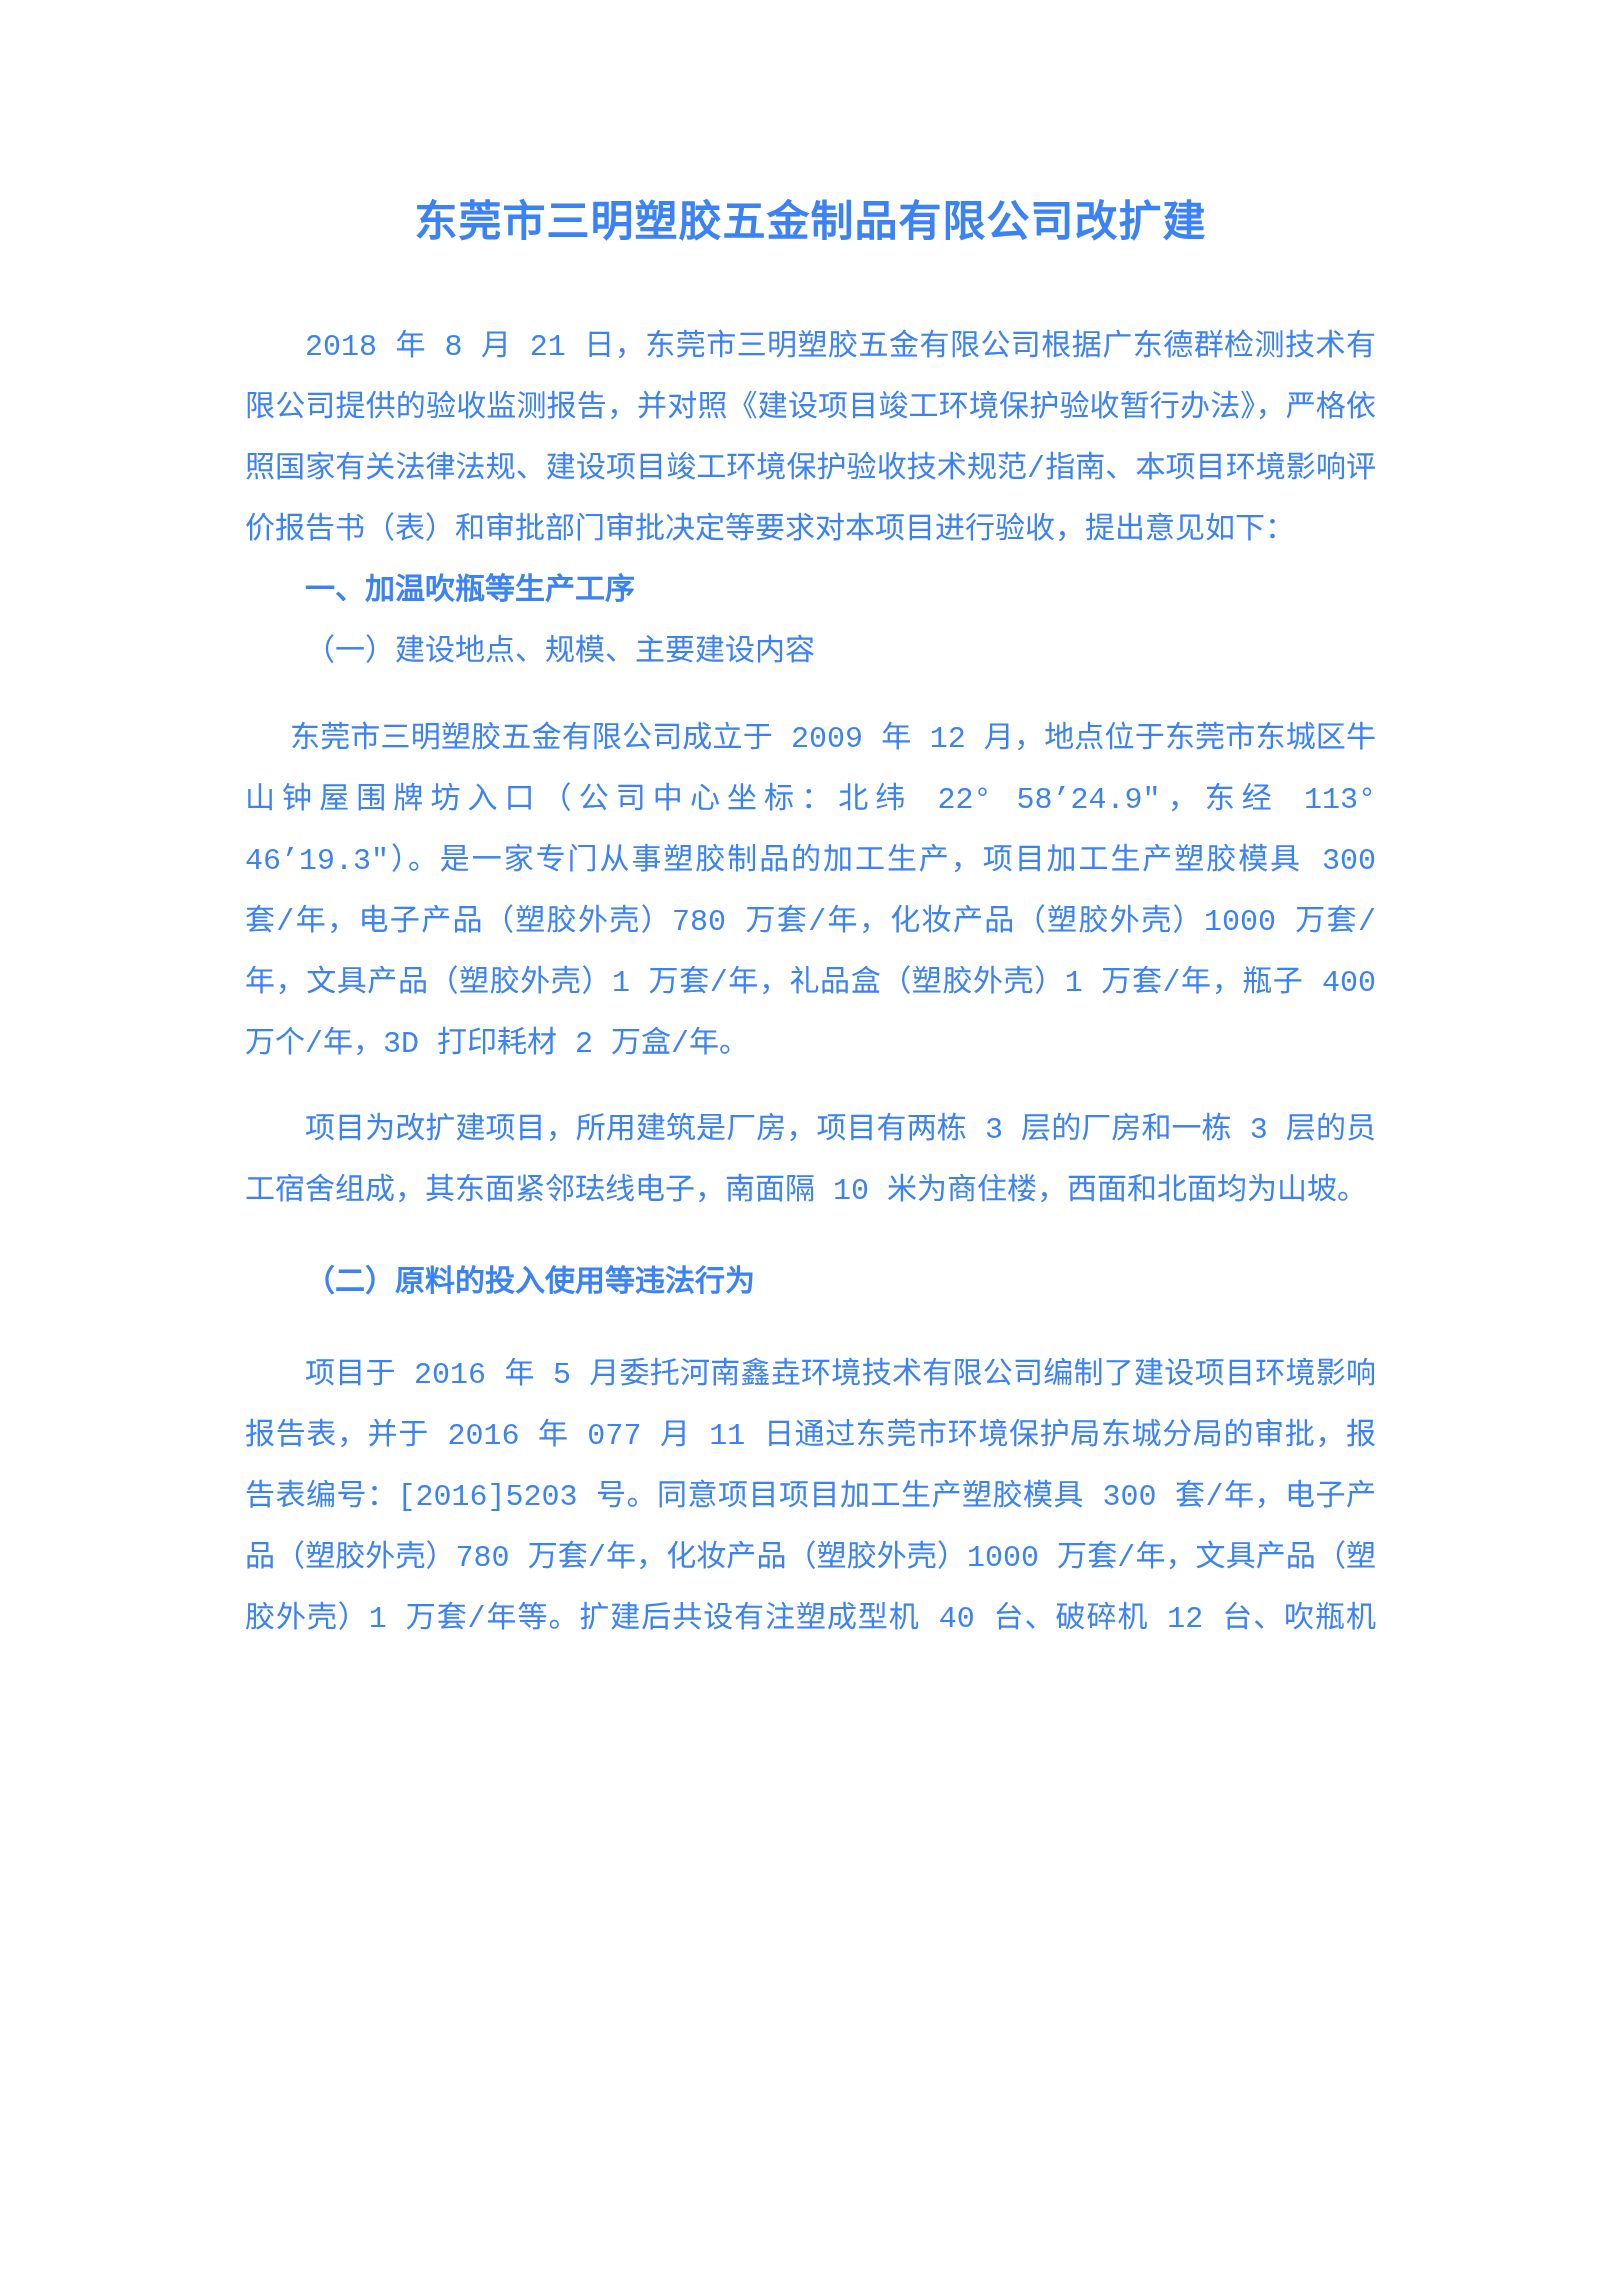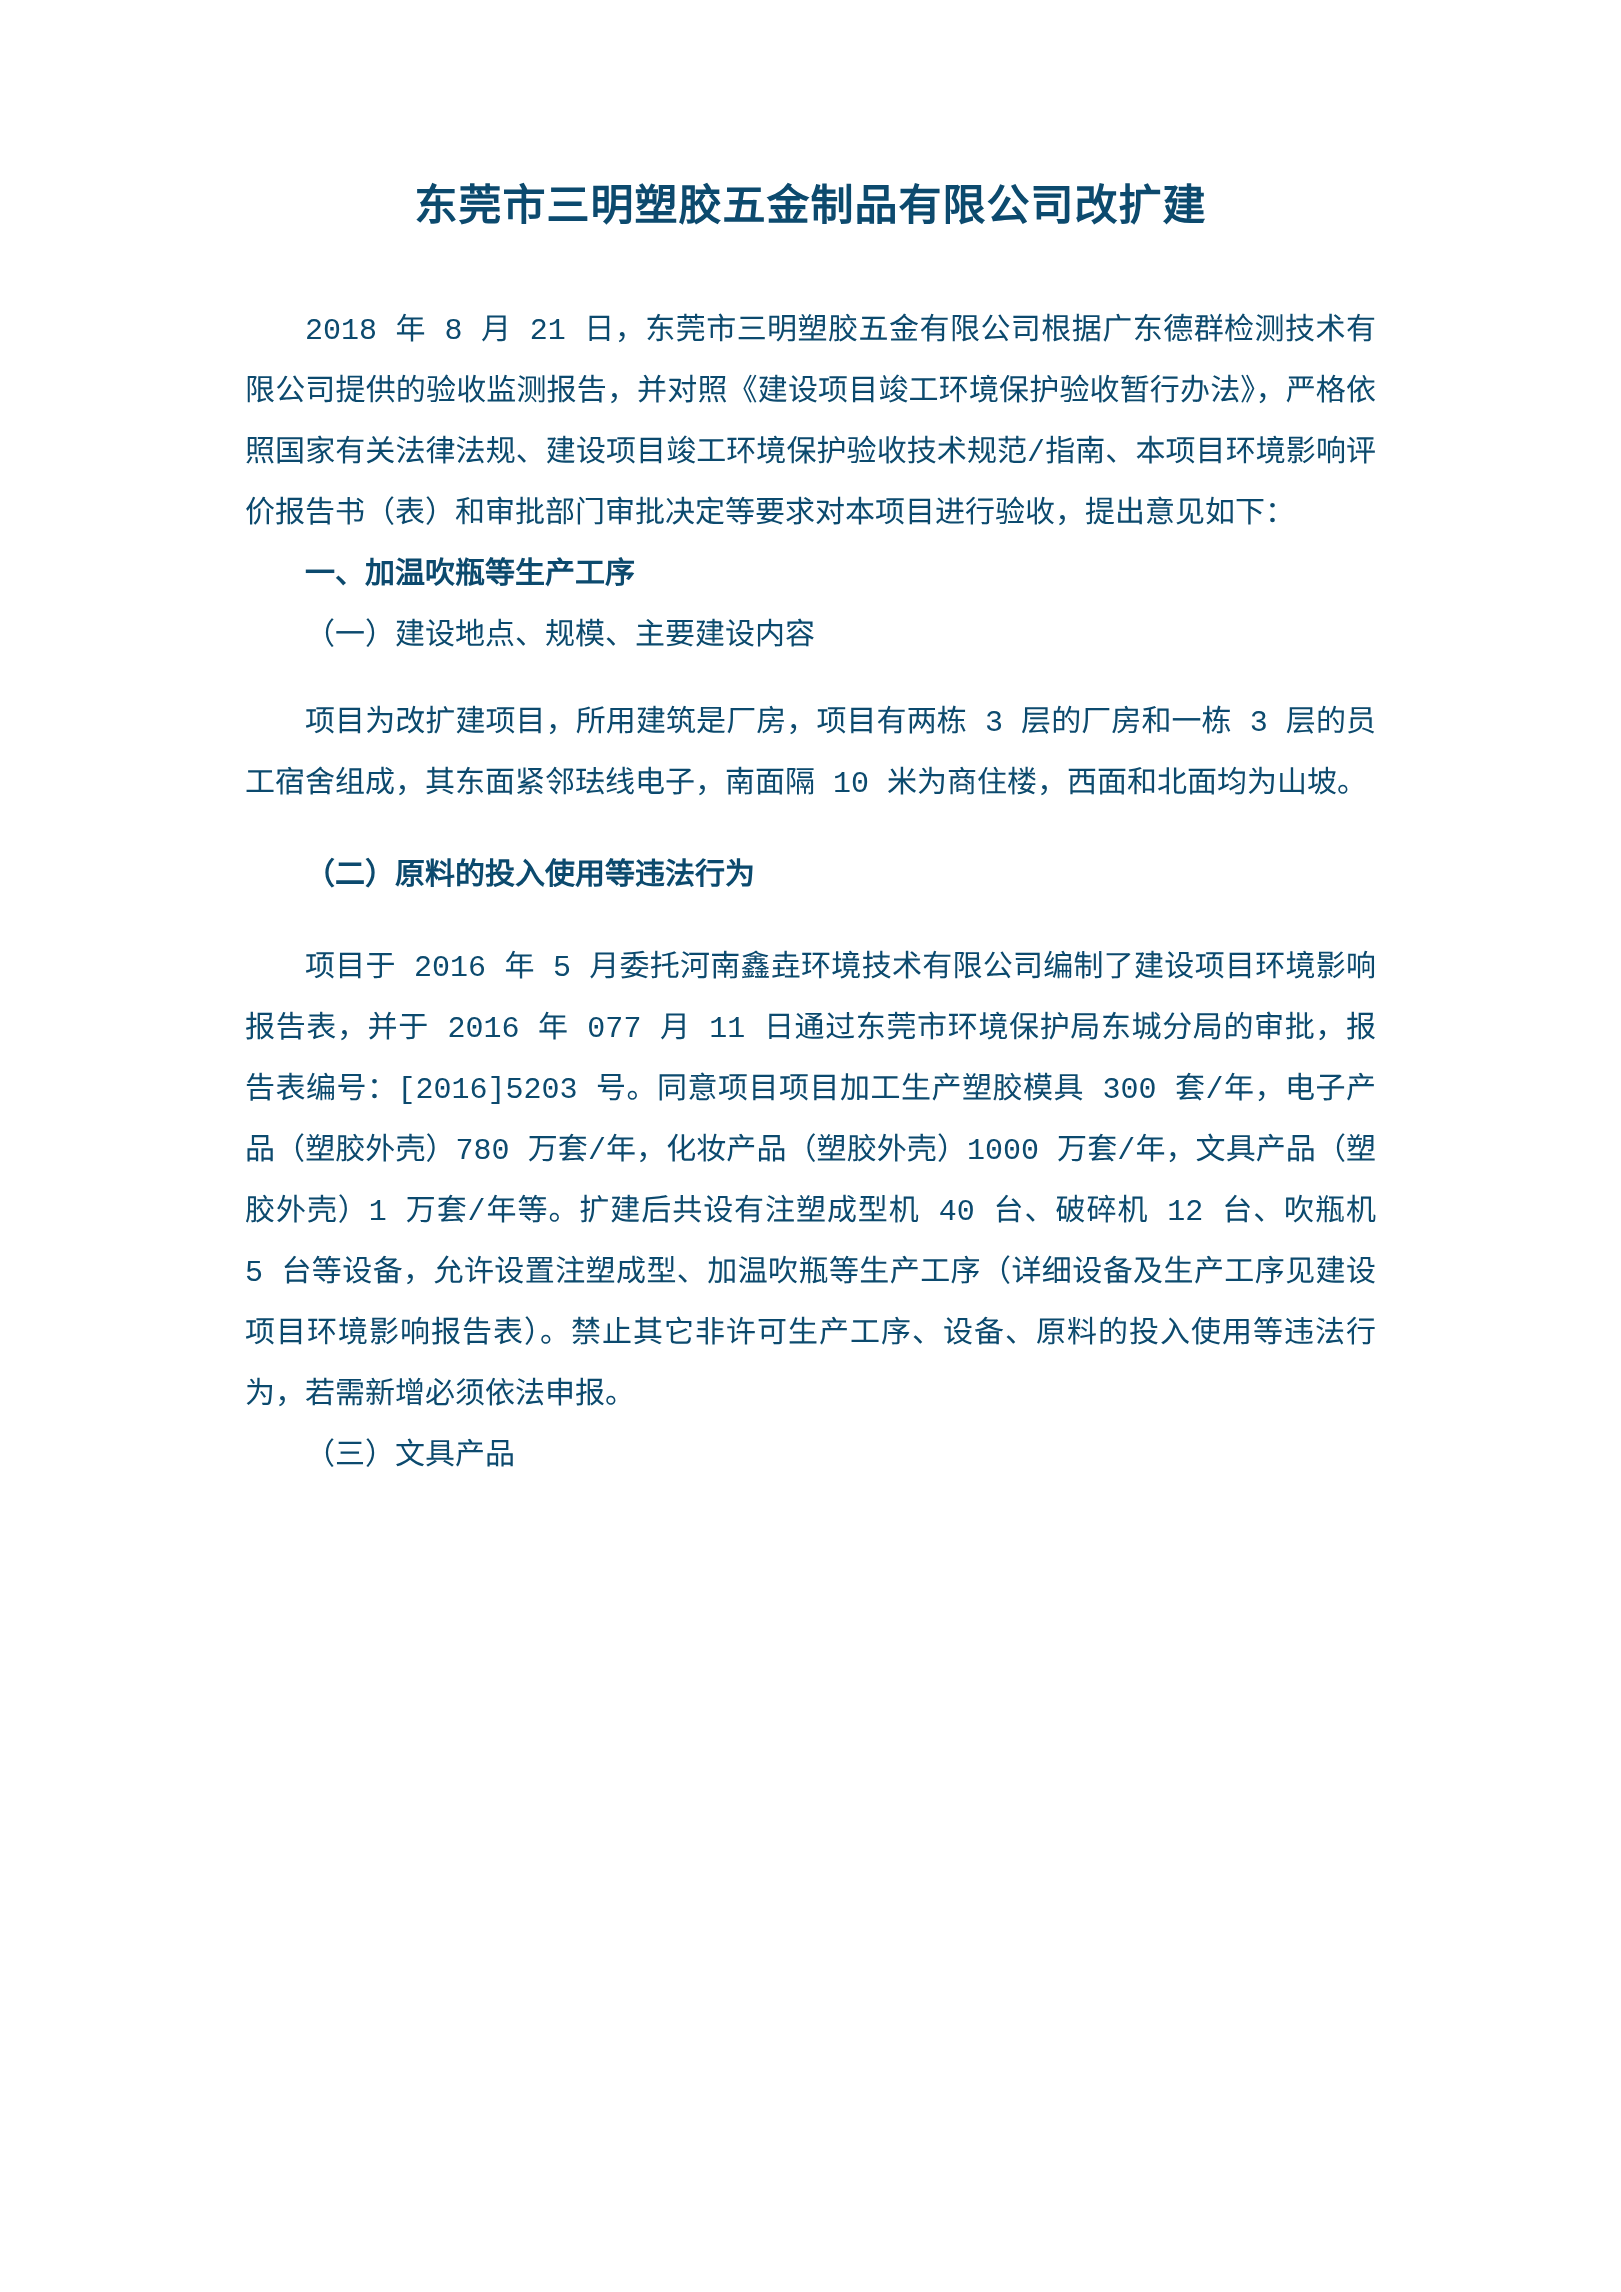--- a/index.html
+++ b/index.html
@@ -4,26 +4,26 @@
 <style>
   html, body {
     margin: 0;
     padding: 0;
     background: #ffffff;
   }
   .page {
     position: relative;
     width: 1621px;
     height: 1626px;
-    margin: 0 auto;
+    margin: 16px auto;
     background: #ffffff;
     box-sizing: border-box;
     padding: 162px 245px 0 245px;
     font-family: "Liberation Serif", "DejaVu Serif", serif;
-    color: #0c4a6e;
+    color: #3b82f6;
     overflow: hidden;
   }
   .doc-title {
     text-align: center;
     font-weight: bold;
     font-size: 43px;
     line-height: 88px;
     letter-spacing: 1px;
   }
   .body-text {
@@ -65,20 +65,21 @@
   </div>
 
   <div class="body-text">
 
     <p class="para">2018 年 8 月 21 日，东莞市三明塑胶五金有限公司根据广东德群检测技术有限公司提供的验收监测报告，并对照《建设项目竣工环境保护验收暂行办法》，严格依照国家有关法律法规、建设项目竣工环境保护验收技术规范/指南、本项目环境影响评价报告书（表）和审批部门审批决定等要求对本项目进行验收，提出意见如下：</p>
 
     <p class="para bold gap-none">一、加温吹瓶等生产工序</p>
 
     <p class="para gap-none">（一）建设地点、规模、主要建设内容</p>
 
+    <p class="para indent-15 gap-small">东莞市三明塑胶五金有限公司成立于 2009 年 12 月，地点位于东莞市东城区牛山钟屋围牌坊入口（公司中心坐标：北纬 22° 58’24.9″，东经 113° 46’19.3″）。是一家专门从事塑胶制品的加工生产，项目加工生产塑胶模具 300 套/年，电子产品（塑胶外壳）780 万套/年，化妆产品（塑胶外壳）1000 万套/年，文具产品（塑胶外壳）1 万套/年，礼品盒（塑胶外壳）1 万套/年，瓶子 400 万个/年，3D 打印耗材 2 万盒/年。</p>
 
     <p class="para gap-small">项目为改扩建项目，所用建筑是厂房，项目有两栋 3 层的厂房和一栋 3 层的员工宿舍组成，其东面紧邻珐线电子，南面隔 10 米为商住楼，西面和北面均为山坡。</p>
 
     <p class="para bold gap-mid">（二）原料的投入使用等违法行为</p>
 
     <p class="para gap-mid">项目于 2016 年 5 月委托河南鑫垚环境技术有限公司编制了建设项目环境影响报告表，并于 2016 年 077 月 11 日通过东莞市环境保护局东城分局的审批，报告表编号：[2016]5203 号。同意项目项目加工生产塑胶模具 300 套/年，电子产品（塑胶外壳）780 万套/年，化妆产品（塑胶外壳）1000 万套/年，文具产品（塑胶外壳）1 万套/年等。扩建后共设有注塑成型机 40 台、破碎机 12 台、吹瓶机 5 台等设备，允许设置注塑成型、加温吹瓶等生产工序（详细设备及生产工序见建设项目环境影响报告表）。禁止其它非许可生产工序、设备、原料的投入使用等违法行为，若需新增必须依法申报。</p>
 
 
     <p class="para gap-none">（三）文具产品</p>
 

